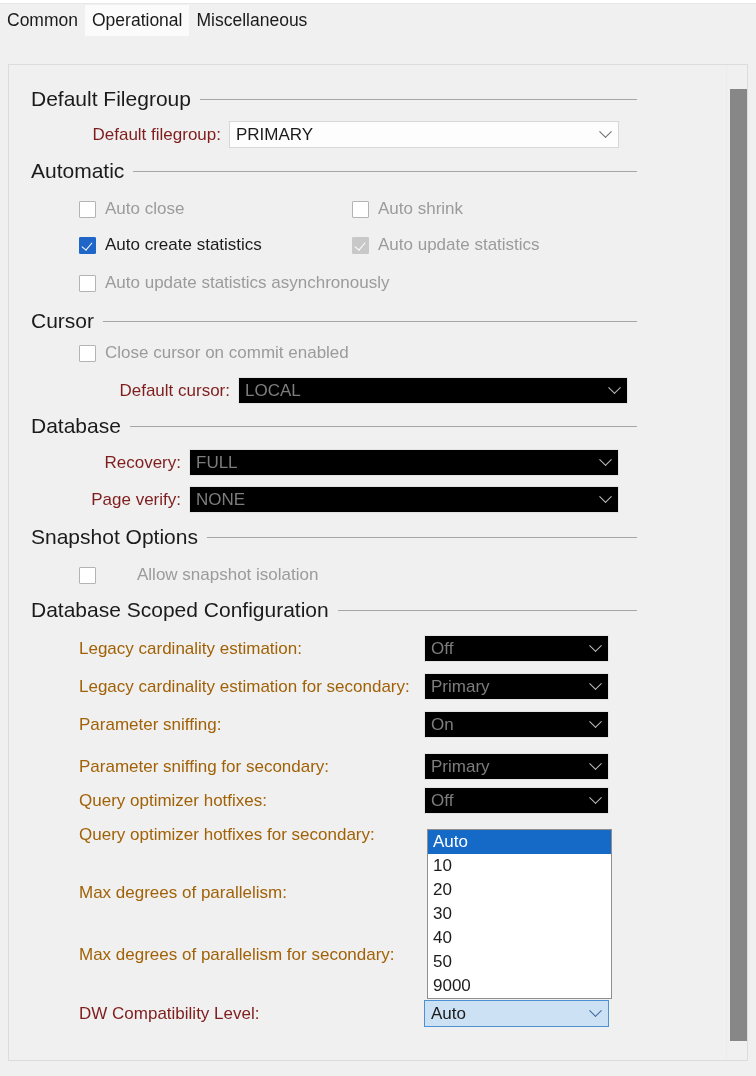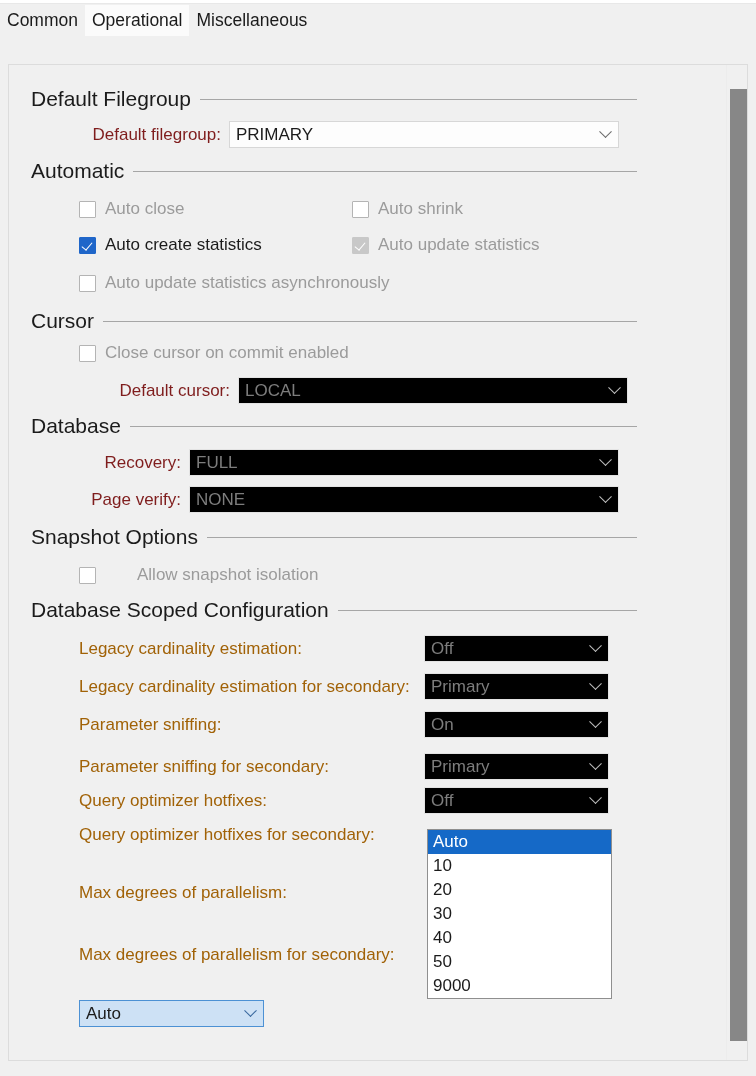--- a/index.html
+++ b/index.html
@@ -351,20 +351,21 @@
 
       <div class="row" style="top:818px; left:70px; width:558px;">
         <span class="lbl disabled" style="width:345px; text-align:left;">Max degrees of parallelism:</span>
       </div>
 
       <div class="row" style="top:880px; left:70px; width:558px;">
         <span class="lbl disabled" style="width:345px; text-align:left;">Max degrees of parallelism for secondary:</span>
       </div>
 
       <div class="row" style="top:935px; left:70px; width:558px;">
+        <span class="lbl" style="width:345px; text-align:left;">DW Compatibility Level:</span>
         <span class="combo focused" style="width:185px;">
           <span>Auto</span>
           <span class="chev"></span>
         </span>
       </div>
 
       <div class="dropdown-list" style="left:418px; top:764px; width:185px;">
         <div class="dd-item sel">Auto</div>
         <div class="dd-item">10</div>
         <div class="dd-item">20</div>

